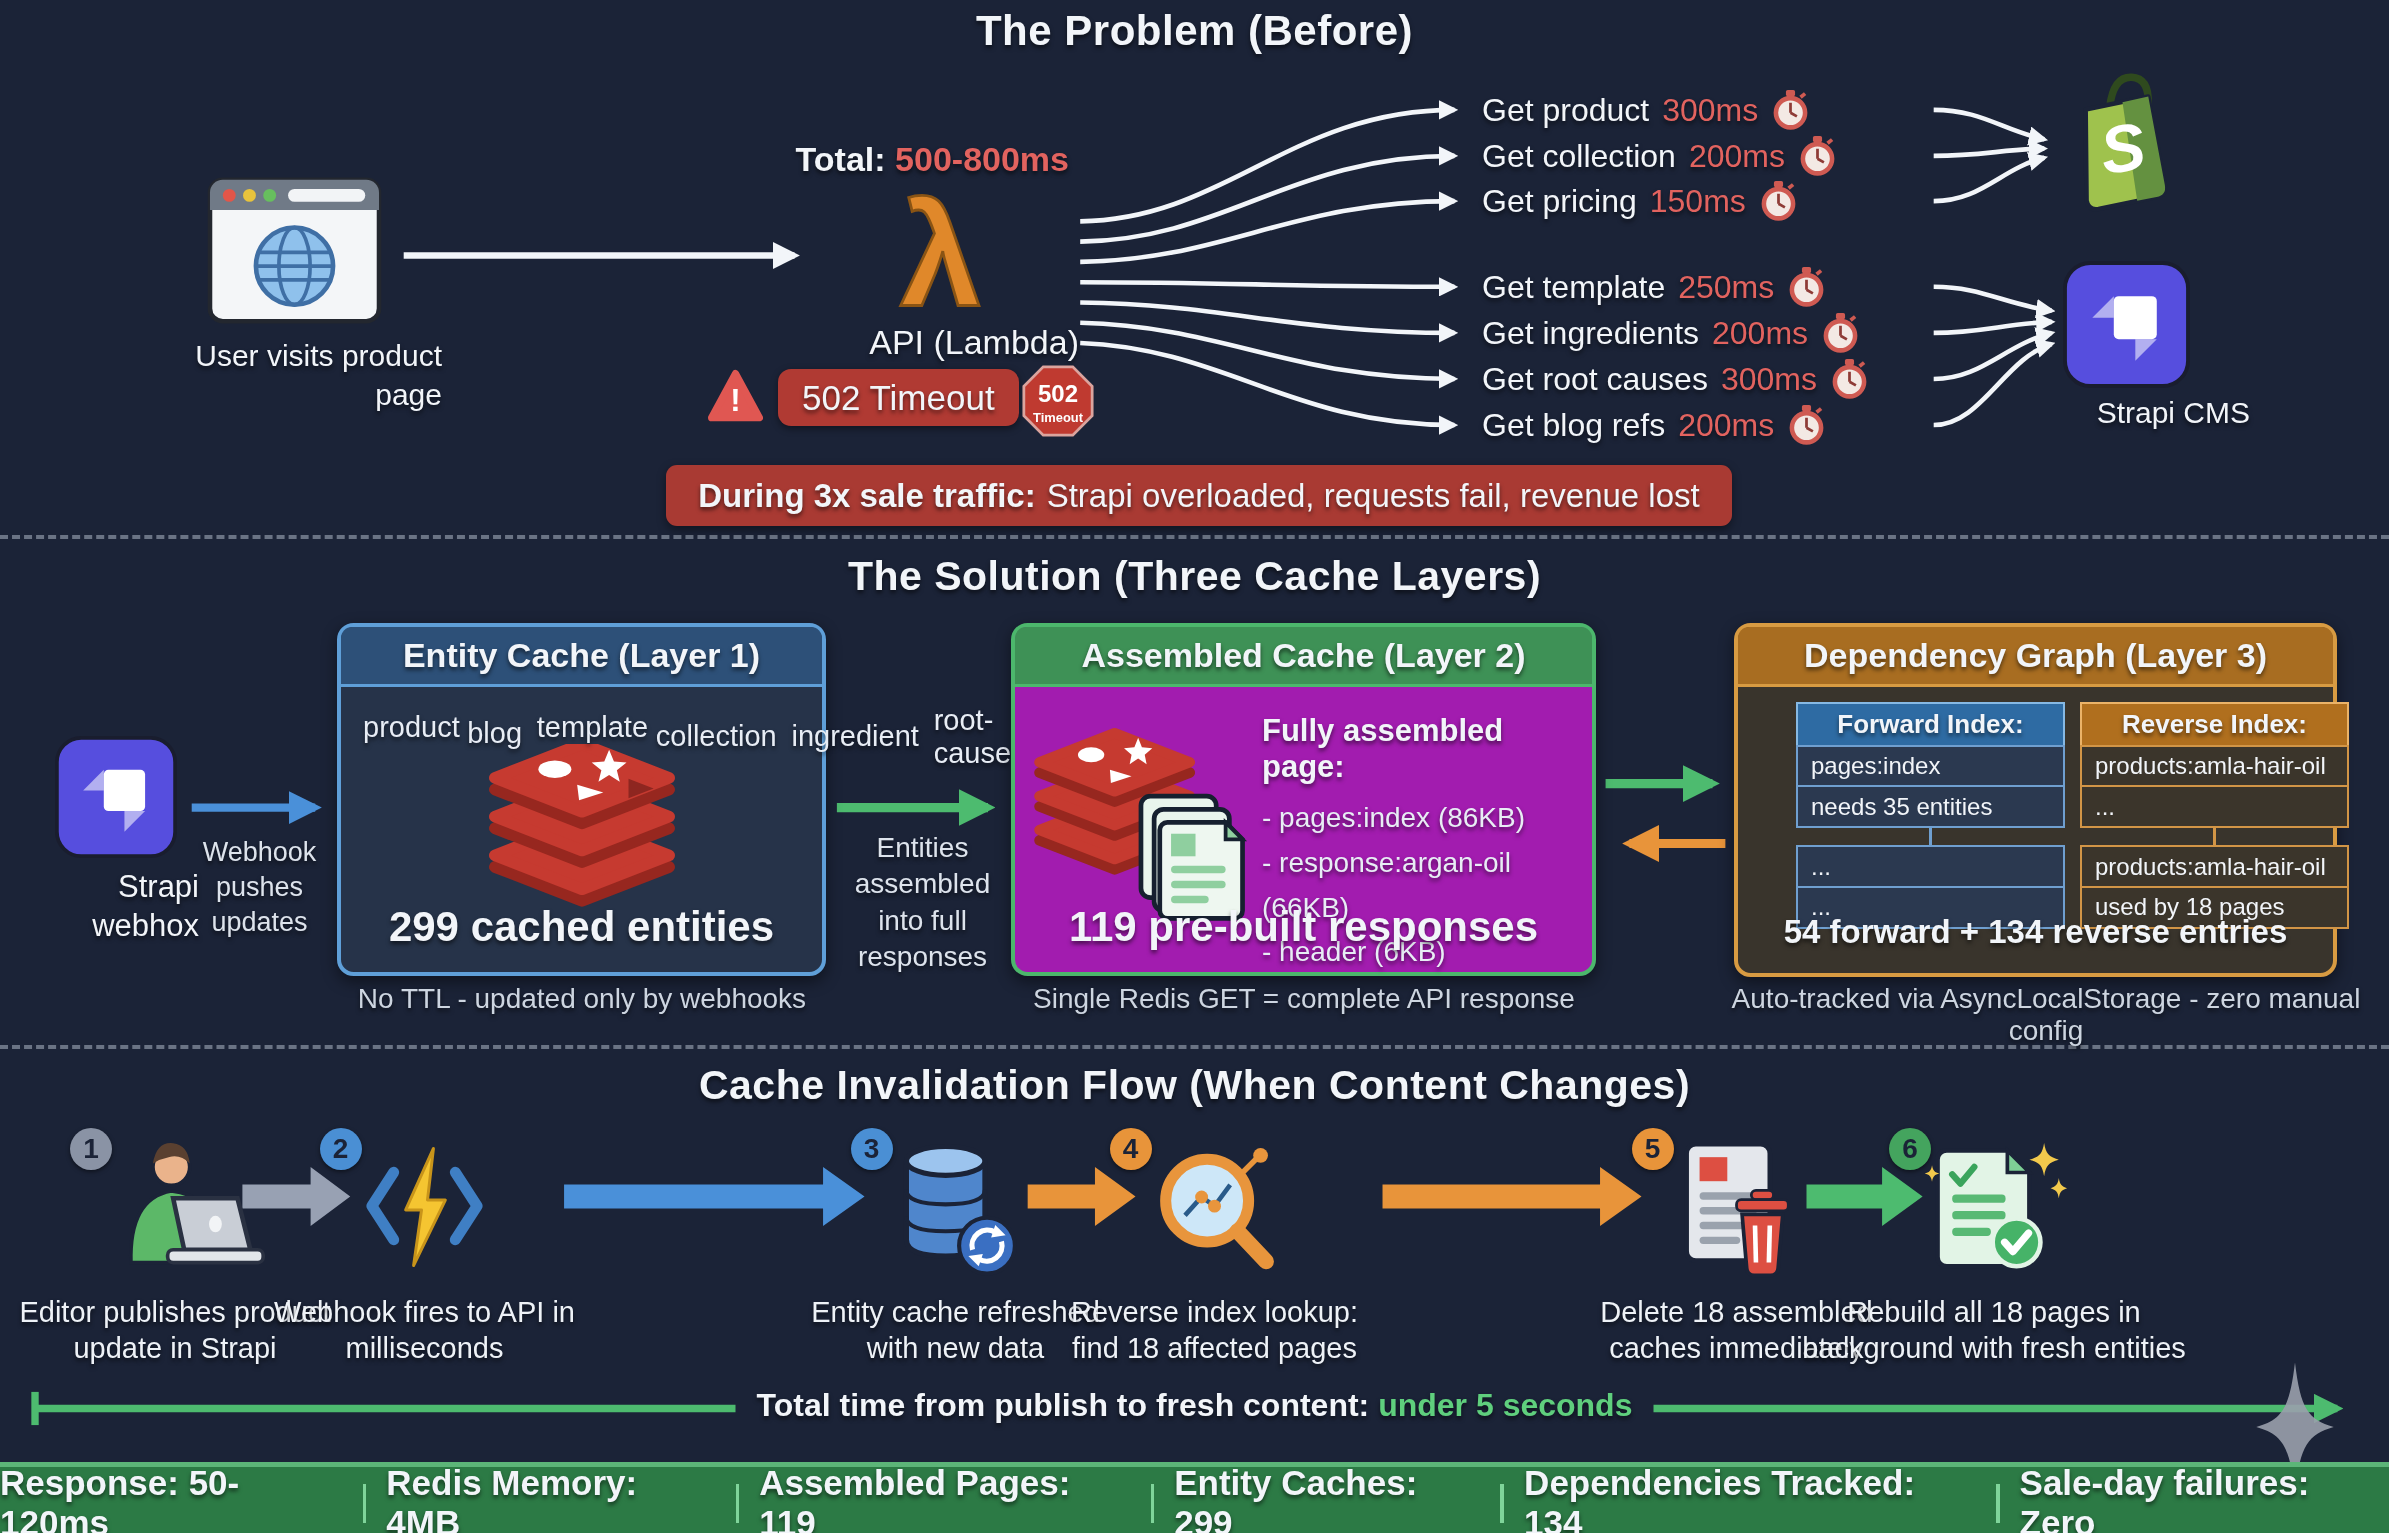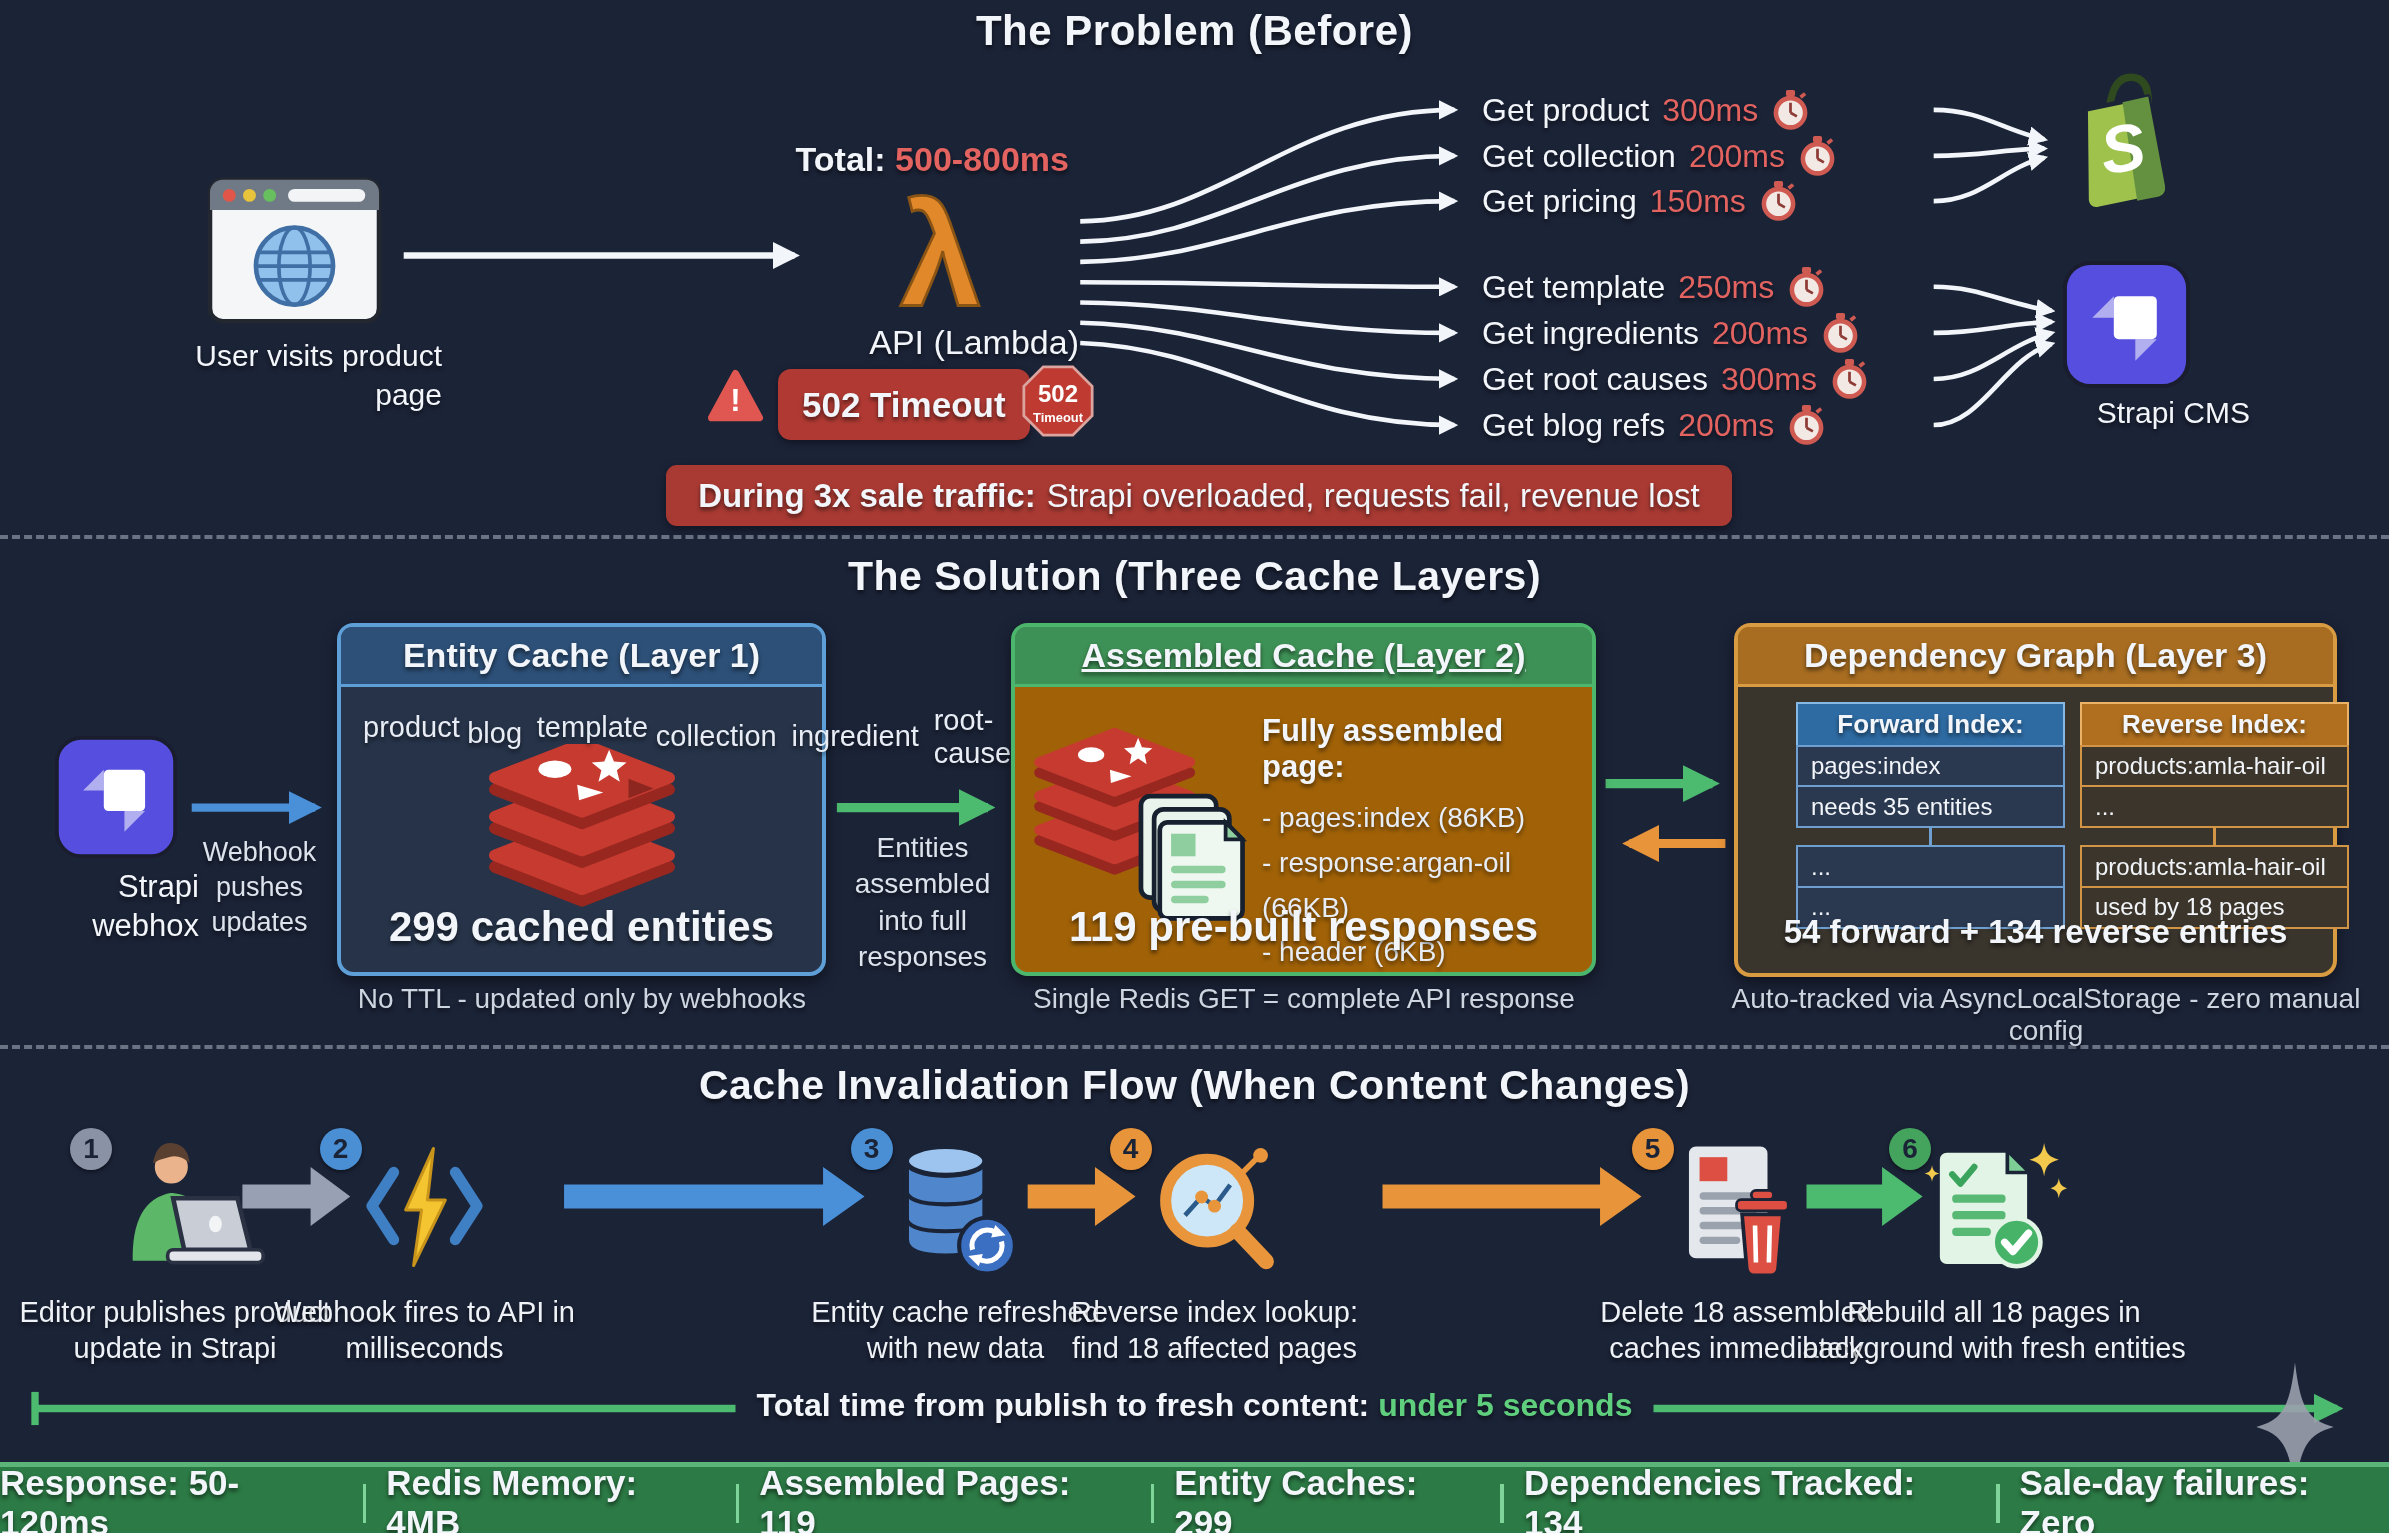--- a/index.html
+++ b/index.html
@@ -11,34 +11,34 @@
   .sec-title{left:0;right:0;font-size:42px;font-weight:bold;text-align:center;letter-spacing:0.5px;}
   #overlay{position:absolute;left:0;top:0;z-index:1;pointer-events:none;}
   .z2{z-index:2;}
   .divider{left:0;right:0;border-top:4.6px dashed #8c95a5;opacity:.7;}
 
   
   .total-line{font-size:34px;font-weight:bold;}
   .total-val{color:#e2635f;}
   .api-label{font-size:34px;}
   .pill{background:#b03a33;border-radius:13px;display:flex;align-items:center;justify-content:center;
-        font-size:35px;font-weight:bold;padding:8px 24px;height:55px;box-shadow:0 2.8px 7.4px rgba(0,0,0,.4);}
+        font-size:35px;font-weight:normal;padding:1px 24px;height:55px;box-shadow:0 2.8px 7.4px rgba(0,0,0,.4);}
   .req{display:flex;align-items:center;gap:13px;height:46px;font-size:32px;}
   .req-time{color:#e2635f;}
   .banner{background:#a93a33;border-radius:11px;display:flex;align-items:center;justify-content:center;
           font-size:33px;box-shadow:0 3.7px 9.2px rgba(0,0,0,.4);}
   .banner b{margin-right:11px;}
 
   
   .layer-box{border-radius:16.6px;box-shadow:0 5.5px 14.7px rgba(0,0,0,.45);}
   .layer-head{height:57px;display:flex;align-items:center;justify-content:center;
               font-size:34px;font-weight:bold;border-radius:11px 11px 0 0;}
   .box1{border:4.6px solid #5f9fd8;background:#263349;}
   .box1 .layer-head{background:#2d5078;border-bottom:3.7px solid #5f9fd8;}
-  .box2{border:4.6px solid #4cb76c;background:#a16207;text-decoration:underline;}
+  .box2{border:4.6px solid #4cb76c;background:#a21caf;}
   .box2 .layer-head{background:#3e9156;border-bottom:3.7px solid #4cb76c;}
   .box3{border:4.6px solid #d89b42;background:#39342c;}
   .box3 .layer-head{background:#a86d21;border-bottom:3.7px solid #d89b42;}
   .item-lab{font-size:29px;color:#e8edf5;}
   .count-line{position:absolute;left:0;right:0;bottom:13px;text-align:center;font-size:42px;font-weight:bold;}
   .box-caption{font-size:28px;color:#cdd5e0;text-align:center;}
   .col{display:flex;flex-direction:row;align-items:center;}
   .asm-head{font-size:31px;font-weight:bold;}
   .asm-item{font-size:28px;line-height:1.6;color:#e8edf5;}
   .arrow-cap{font-size:28px;color:#dde3ec;text-align:center;line-height:1.3;}

